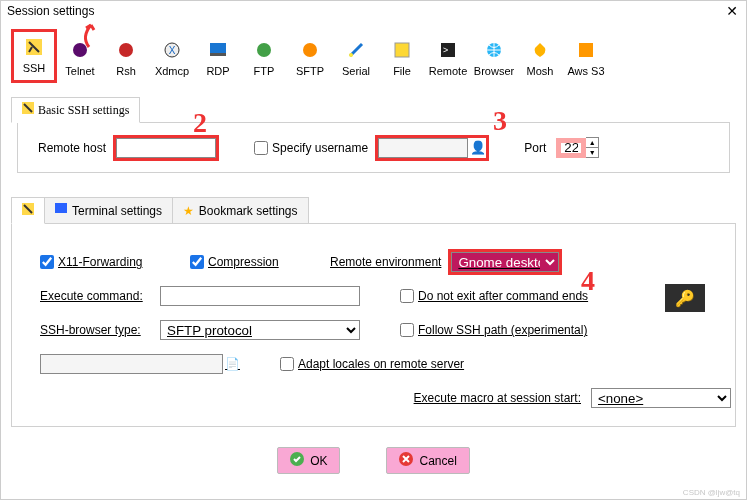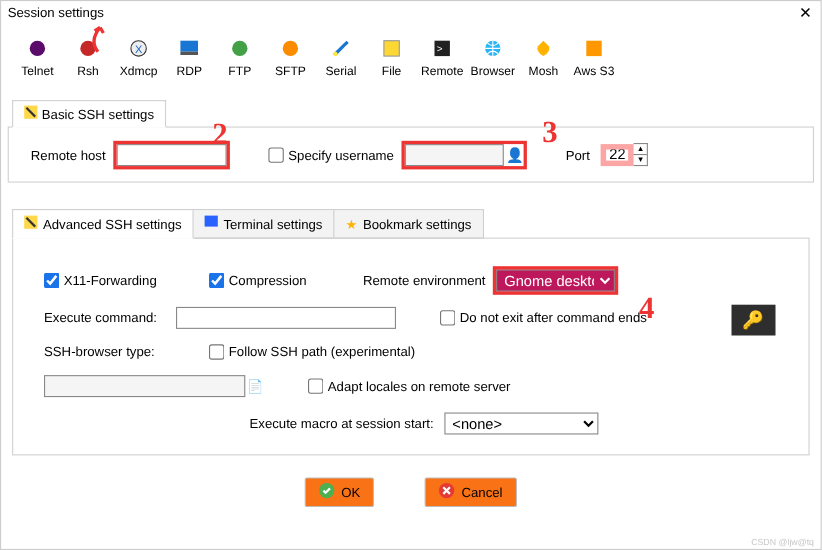--- a/index.html
+++ b/index.html
@@ -6,40 +6,40 @@
 body { font-family: "Segoe UI", Arial, sans-serif; font-size: 12px; color: #000; background: #fff; width: 747px; height: 500px; border: 1px solid #ccc; position: relative; }
 .title-bar { display: flex; justify-content: space-between; align-items: center; padding: 2px 8px 6px 6px; font-size: 12px; }
 .close-x { font-size: 14px; cursor: pointer; }
 
 .session-types { display: flex; gap: 0; padding: 4px 10px 14px 10px; }
 .stype { display: flex; flex-direction: column; align-items: center; width: 46px; padding: 6px 0; cursor: pointer; justify-content: flex-end; }
 .stype .ico { width: 18px; height: 18px; display: flex; align-items: center; justify-content: center; margin-bottom: 6px; }
 .stype .lbl { font-size: 11px; white-space: nowrap; }
 .stype.selected { border: 3px solid #e33; }
 
-.basic-tab-row { display: flex; padding: 0 10px; }
+.basic-tab-row { display: flex; padding: 0 10px; font-family: Liberation Serif, serif; }
 .basic-tab { border: 1px solid #d0d0d0; border-bottom: 1px solid #fff; padding: 4px 10px; display: flex; align-items: center; gap: 4px; position: relative; z-index: 2; background: #fff; }
-.basic-panel { margin: 0 6px; border: 1px solid #d0d0d0; padding: 14px 20px; margin-top: -1px; display: flex; align-items: center; gap: 10px; }
+.basic-panel { margin: 0 16px; border: 1px solid #d0d0d0; padding: 14px 20px; margin-top: -1px; display: flex; align-items: center; gap: 10px; }
 .txt-input { width: 90px; height: 20px; border: 1px solid #888; padding: 1px 3px; background: #fff; }
 .red-box { outline: 3px solid #e33; }
 
 .adv-tabs { display: flex; padding: 0 10px; margin-top: 24px; }
 .adv-tab { border: 1px solid #d0d0d0; padding: 5px 10px; display: flex; align-items: center; gap: 5px; background: #f3f3f3; cursor: pointer; margin-right: -1px; position: relative; }
 .adv-tab.active { background: #fff; border-bottom: 1px solid #fff; z-index: 2; }
-.adv-panel { margin: 0 10px; border: 1px solid #d0d0d0; margin-top: -1px; padding: 28px 4px 18px 28px; position: relative; }
+.adv-panel { margin: 0 10px; border: 1px solid #d0d0d0; margin-top: -1px; padding: 28px 4px 18px 28px; position: relative; text-decoration: underline; }
 
 .grid-row { display: flex; align-items: center; margin-bottom: 14px; gap: 10px; }
 .chk { display: flex; align-items: center; gap: 4px; }
 .chk input { accent-color: #1a73e8; width: 14px; height: 14px; }
 .lbl-right { display: inline-block; min-width: 110px; text-align: right; }
 .combo { height: 20px; border: 1px solid #888; background: #fff; padding: 0 2px; }
 .key-btn { position: absolute; right: 30px; top: 60px; width: 40px; height: 28px; background: #2e2e2e; display: flex; align-items: center; justify-content: center; cursor: pointer; }
 
 .buttons-row { display: flex; justify-content: center; gap: 46px; margin-top: 20px; }
-.dlg-btn { border: 1px solid #bbb; background: #f97316; padding: 4px 12px; display: flex; align-items: center; gap: 6px; cursor: pointer; border-radius: 2px; }
+.dlg-btn { border: 1px solid #bbb; background: #f9a8d4; padding: 4px 12px; display: flex; align-items: center; gap: 6px; cursor: pointer; border-radius: 2px; }
 
 .handdrawn { position: absolute; color: #e33; font-family: "Comic Sans MS", cursive; font-size: 28px; font-weight: bold; pointer-events: none; }
 .hd1 { left: 78px; top: 20px; }
 .hd2 { left: 192px; top: 106px; }
 .hd3 { left: 492px; top: 104px; }
 .hd4 { left: 580px; top: 264px; }
 
 .watermark { position: absolute; right: 6px; bottom: 2px; font-size: 8px; color: #c7c7c7; }
 
 .port-spin { display: flex; align-items: center; }
@@ -52,20 +52,29 @@
 </style>
 </head>
 <body>
 
 <div class="title-bar">
   <span>Session settings</span>
   <span class="close-x">✕</span>
 </div>
 
 <div class="session-types">
+  <div class="stype selected">
+    <span class="ico">
+        <svg width="16" height="16">
+          <rect width="16" height="16" fill="#ffd84a"></rect>
+          <path d="M3 3 L13 13 M3 13 L6 8" stroke="#333" stroke-width="2" fill="none"></path>
+        </svg>
+      </span>
+    <span class="lbl">SSH</span>
+  </div>
   <div class="stype">
     <span class="ico">
         <svg width="14" height="14">
           <circle cx="7" cy="7" r="7" fill="#5a0b6b"></circle>
         </svg>
       </span>
     <span class="lbl">Telnet</span>
   </div>
   <div class="stype">
     <span class="ico">
@@ -193,21 +202,20 @@
       </span>
   </span>
 </div>
 
 <div class="adv-tabs">
   <div class="adv-tab active">
     <span><svg width="12" height="12">
           <rect width="12" height="12" fill="#ffd84a"></rect>
           <path d="M2 2 L10 10" stroke="#333" stroke-width="2"></path>
         </svg></span>
-    <span>Advanced SSH settings</span>
   </div>
   <div class="adv-tab">
     <span><svg width="12" height="12">
           <rect width="12" height="10" fill="#2962ff"></rect>
         </svg></span>
     <span>Terminal settings</span>
   </div>
   <div class="adv-tab">
     <span style="color:#ffb300">★</span>
     <span>Bookmark settings</span>
@@ -231,38 +239,39 @@
     <span style="width:110px">Execute command:</span>
     <input class="txt-input" style="width: 200px;" value="">
     <span style="width:20px"></span>
     <label class="chk">
         <input type="checkbox" style="">
         <span>Do not exit after command ends</span>
       </label>
   </div>
   <div class="grid-row">
     <span style="width:110px">SSH-browser type:</span>
+    <select class="combo" style="width:200px"><option>SFTP protocol</option></select>
     <span style="width:20px"></span>
     <label class="chk">
         <input type="checkbox" style="">
         <span>Follow SSH path (experimental)</span>
       </label>
   </div>
   <div class="grid-row">
     <span style="display:flex;width:200px;align-items:center">
       <input class="txt-input" style="flex: 1 1 0%; background: rgb(245, 245, 245);" value="">
       <span style="color:#29b6f6;margin-left:2px">📄</span>
     </span>
     <span style="width:20px"></span>
     <label class="chk">
         <input type="checkbox" style="">
         <span>Adapt locales on remote server</span>
       </label>
   </div>
-  <div class="grid-row" style="justify-content:center;margin-top:6px;margin-bottom:0">
+  <div class="grid-row" style="justify-content:flex-end;margin-top:6px;margin-bottom:0">
     <span>Execute macro at session start:</span>
     <select class="combo" style="width:140px"><option>&lt;none&gt;</option></select>
   </div>
   <div class="key-btn">
     <span style="color:#ffd54f;font-size:16px">🔑</span>
   </div>
 </div>
 
 <div class="buttons-row">
   <div class="dlg-btn">

